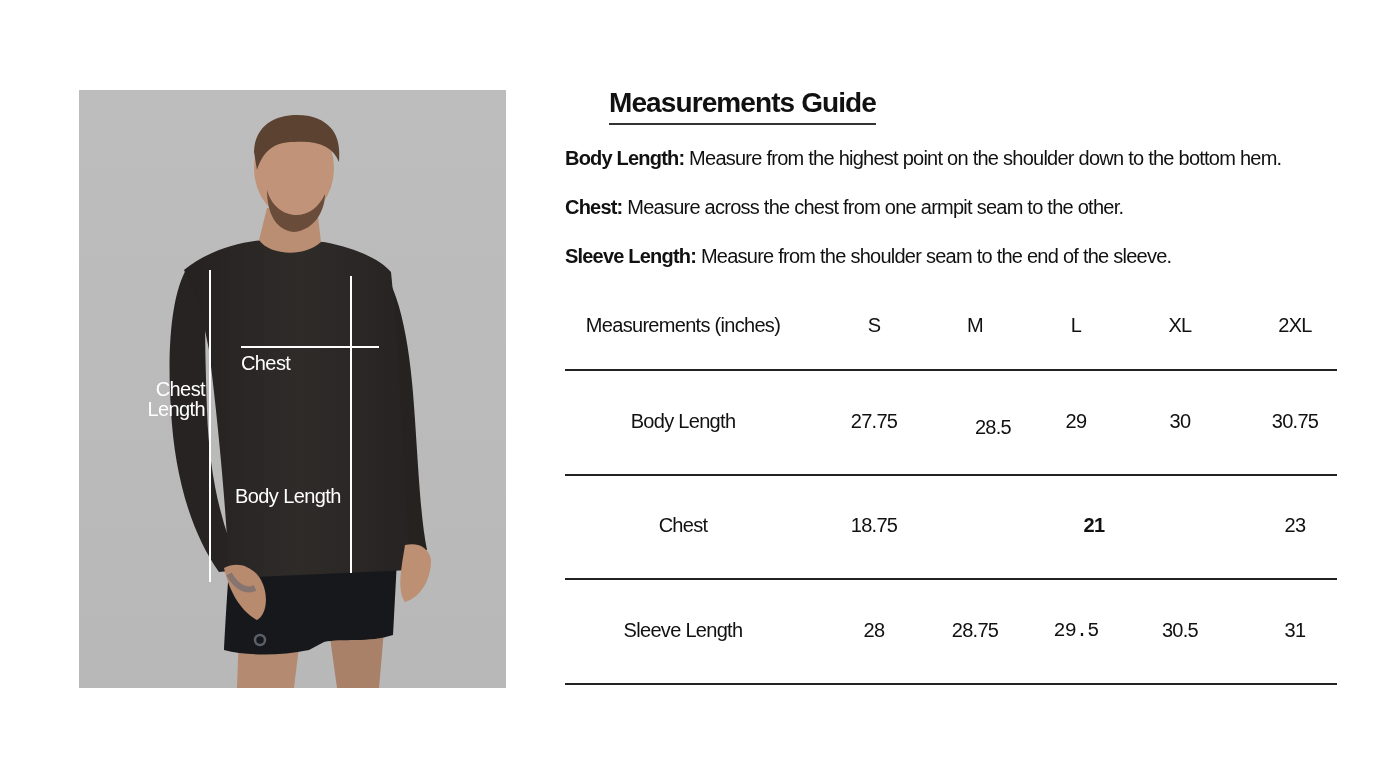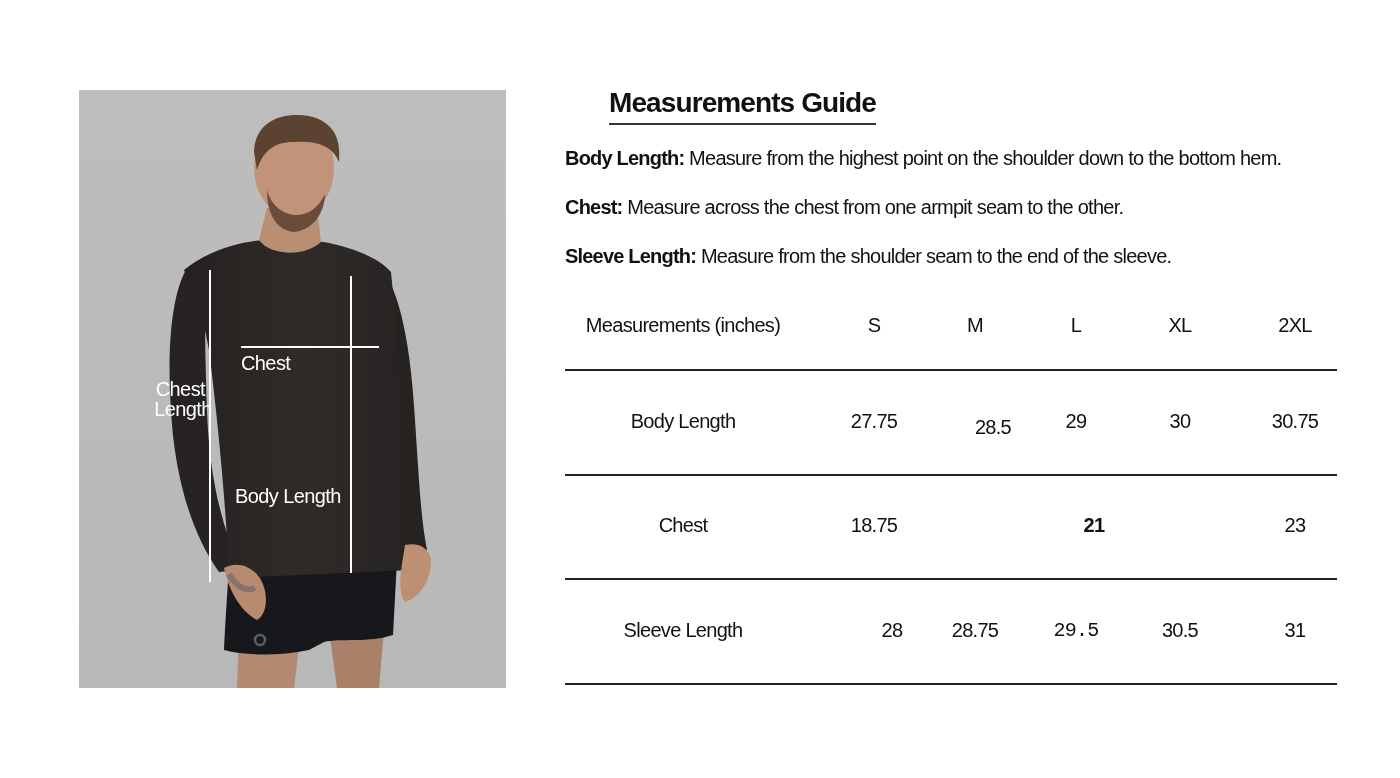--- a/index.html
+++ b/index.html
@@ -83,21 +83,21 @@
       <path d="M150 484 C158 498 168 502 176 498" stroke="#5b6370" stroke-width="6" fill="none" opacity="0.55"></path>
       <path d="M326 455 C322 480 318 500 326 512 C340 508 352 492 352 470 C350 458 340 452 326 455 Z" fill="#bd8f73"></path>
     </svg>
 
     <div class="guide-line" style="left:130px; top:180px; width:2px; height:312px;"></div>
     <div class="guide-line" style="left:271px; top:186px; width:2px; height:297px;"></div>
     <div class="guide-line" style="left:162px; top:256px; width:138px; height:2px;"></div>
 
     <span class="guide-label" style="left:162px; top:263px;">Chest</span>
     <span class="guide-label sleeve" style="left:46px; top:289px;">Chest</span>
-    <span class="guide-label sleeve" style="left:64px; top:309px;text-align:center;">Length</span>
+    <span class="guide-label sleeve" style="left:46px; top:309px;">Length</span>
     <span class="guide-label" style="left:156px; top:396px;">Body Length</span>
   </div>
 
   <div class="guide">
     <h1 class="title">Measurements Guide</h1>
 
     <p class="def" style="top:60px;">
       <b>Body Length:</b>
       <span>Measure from the highest point on the shoulder down to the bottom hem.</span>
     </p>
@@ -132,20 +132,20 @@
 
     <div class="row body">
       <div class="cell" style="left:0; width:236px;">Chest</div>
       <div class="cell" style="left:259px; width:100px;">18.75</div>
       <div class="cell" style="left:479px; width:100px;font-weight:bold;">21</div>
       <div class="cell" style="left:680px; width:100px;">23</div>
     </div>
 
     <div class="row body">
       <div class="cell" style="left:0; width:236px;">Sleeve Length</div>
-      <div class="cell" style="left:277px; width:100px;">28</div>
+      <div class="cell" style="left:259px; width:100px;">28</div>
       <div class="cell" style="left:360px; width:100px;text-align:center;">28.75</div>
       <div class="cell" style="left:461px; width:100px;font-family:Liberation Mono, monospace;">29.5</div>
       <div class="cell" style="left:565px; width:100px;">30.5</div>
       <div class="cell" style="left:680px; width:100px;">31</div>
     </div>
   </div>
 </div>
 
 </body></html>

